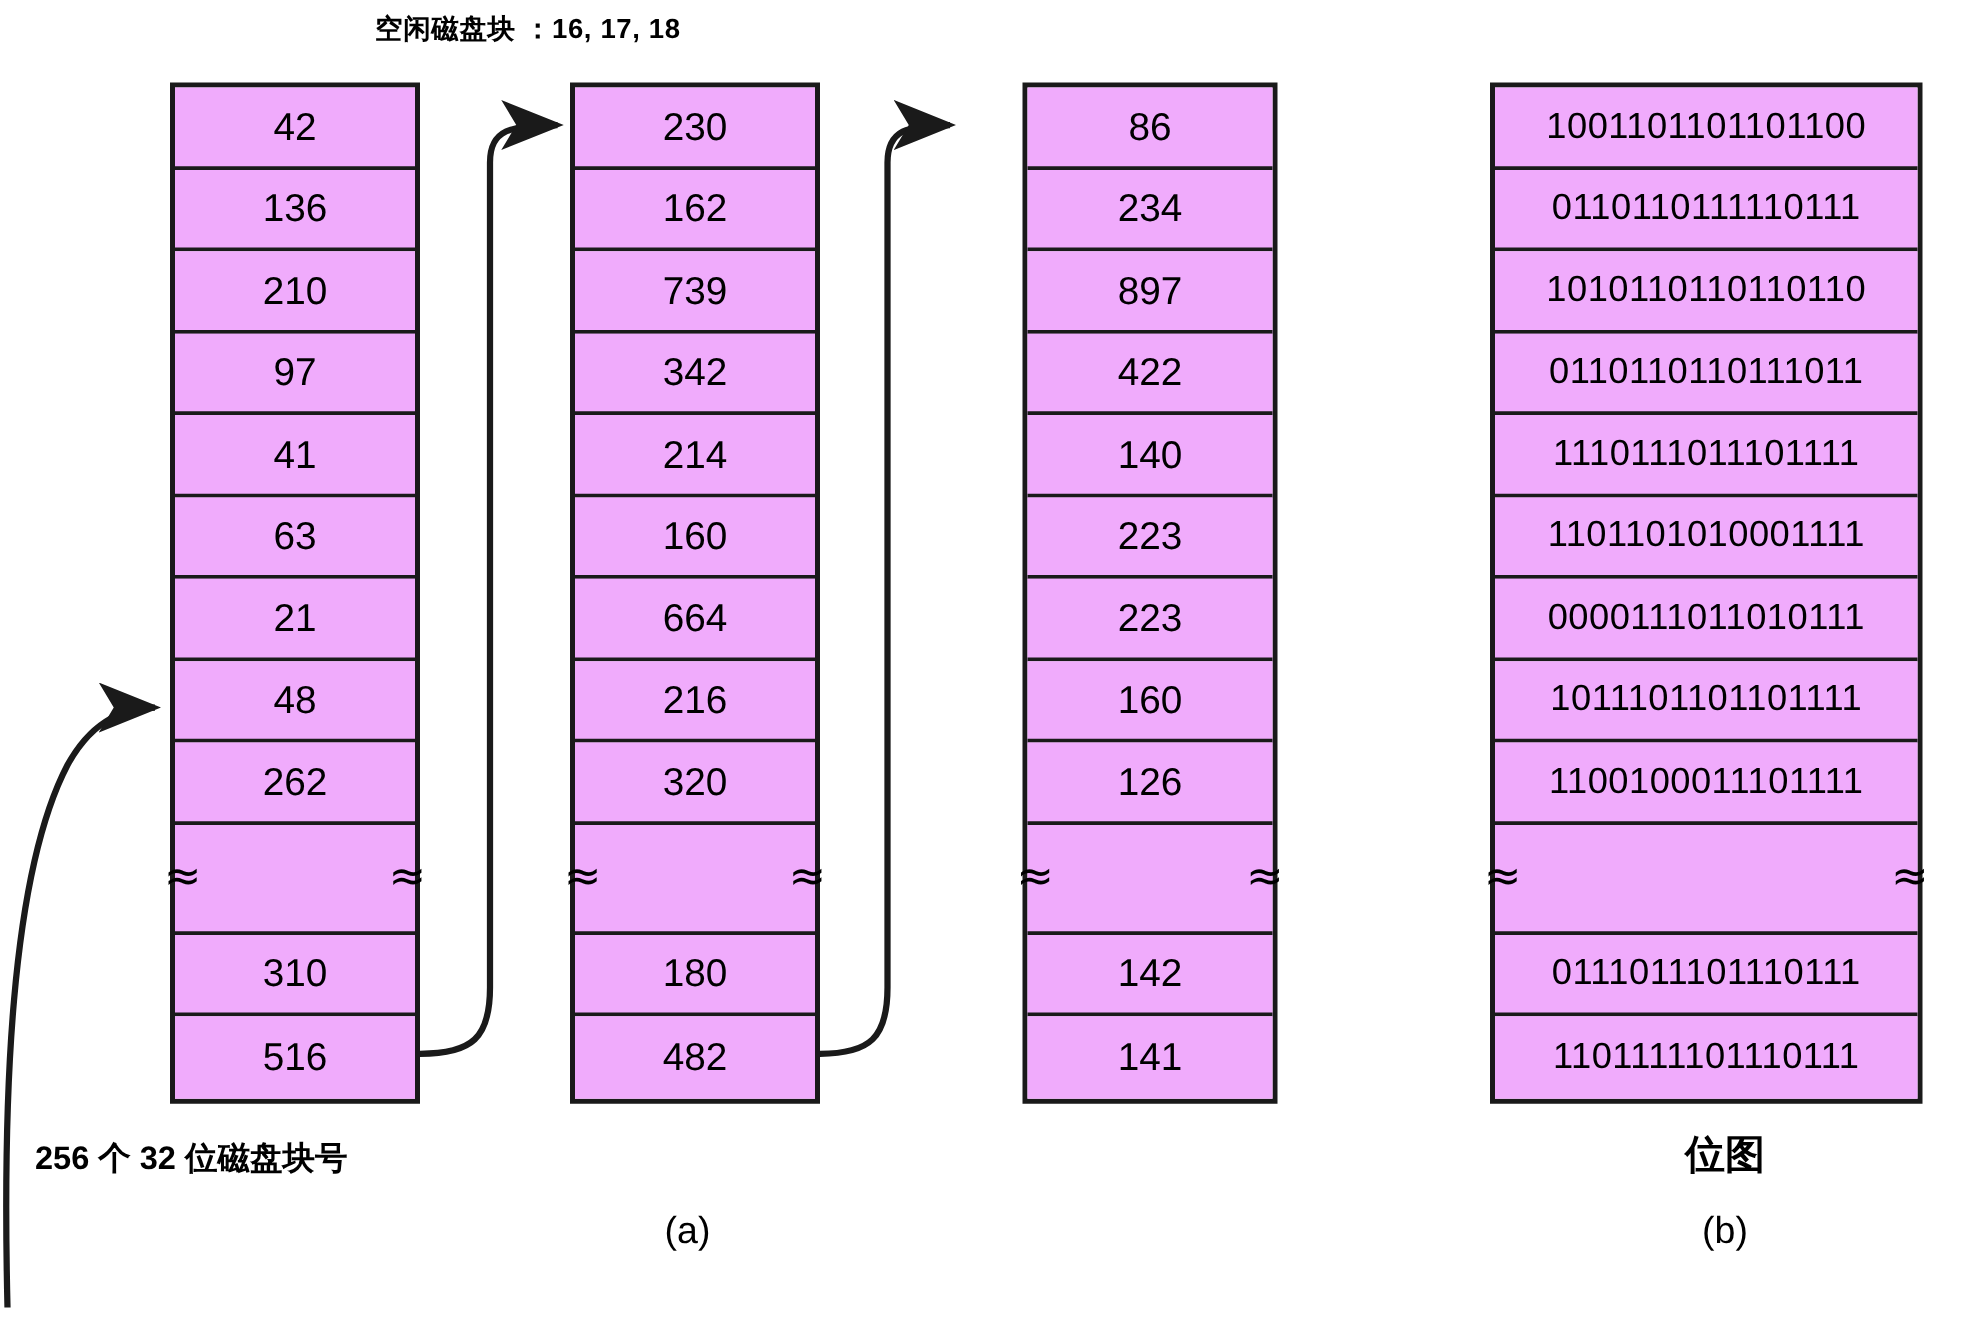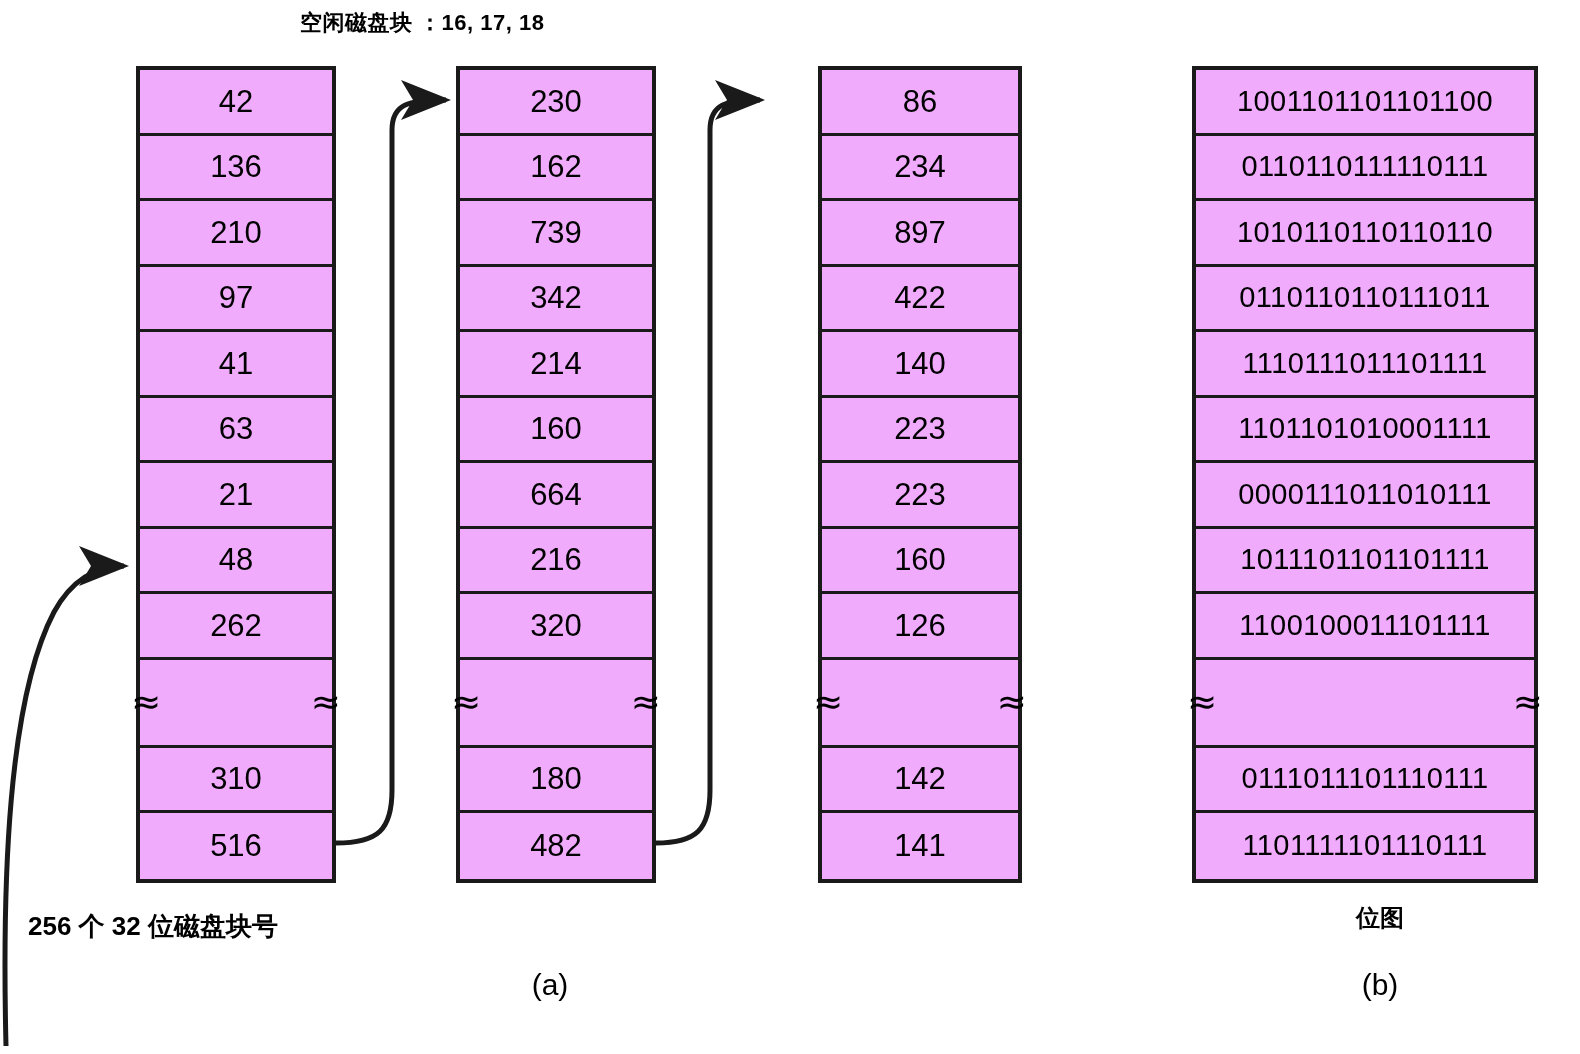--- a/index.html
+++ b/index.html
@@ -107,21 +107,21 @@
   }
   .sub-label-a {
     left: 440px;
     top: 968px;
     width: 220px;
   }
   .bitmap-name {
     left: 1270px;
     top: 902px;
     width: 220px;
-    font-size: 24px;
+    font-size: 32px;
     font-weight: 700;
   }
   .sub-label-b {
     left: 1270px;
     top: 968px;
     width: 220px;
   }
 </style>
 </head>
 <body>

